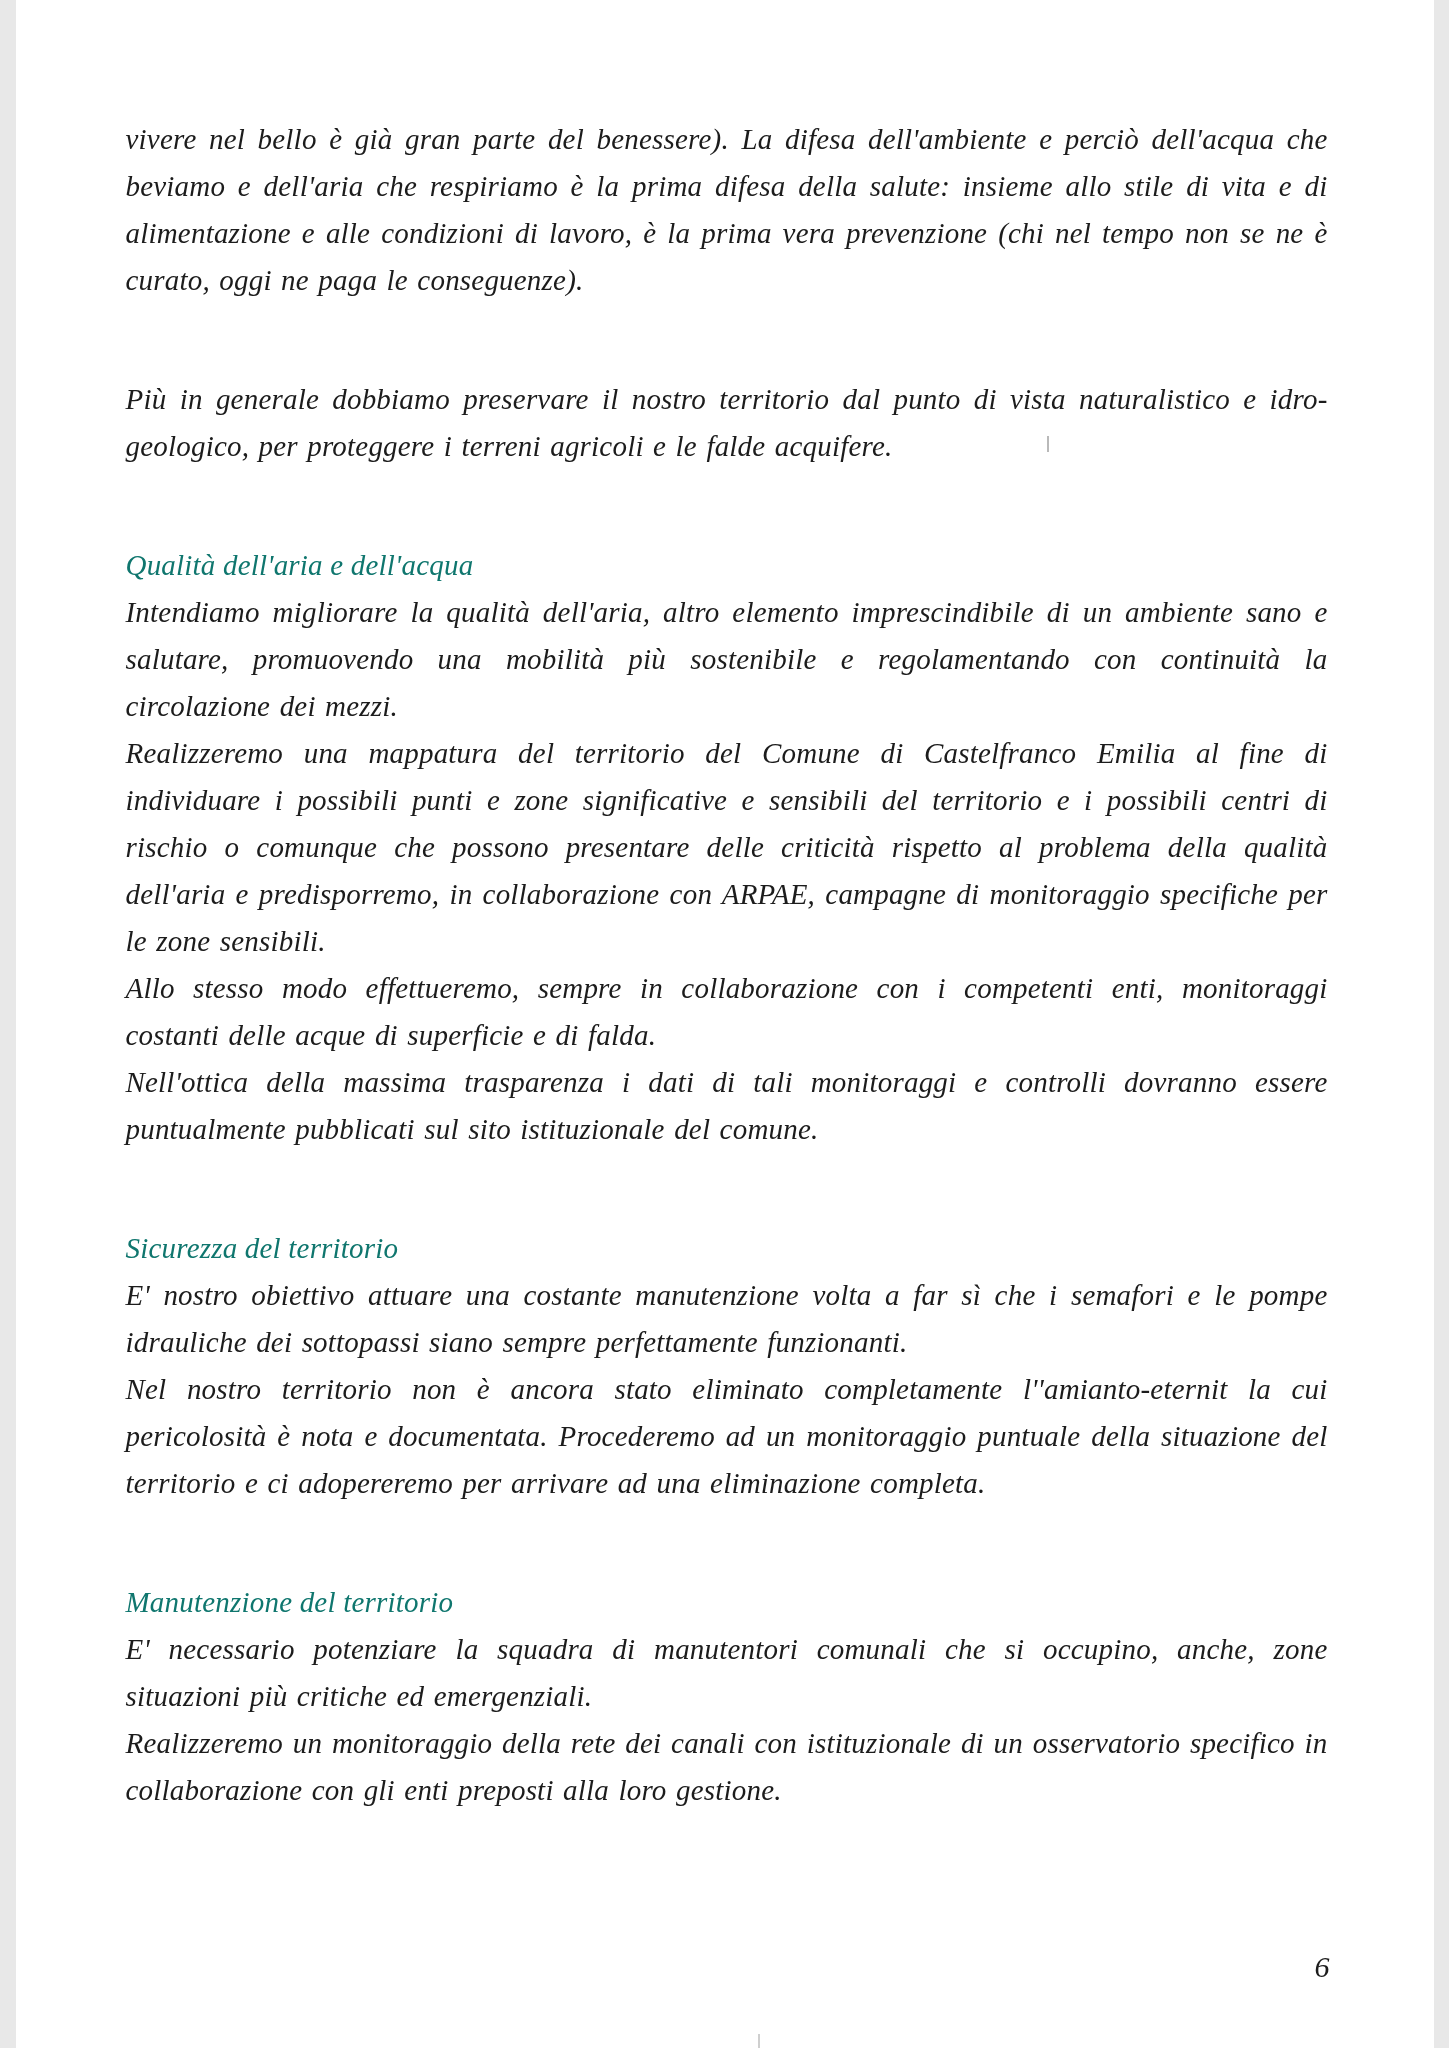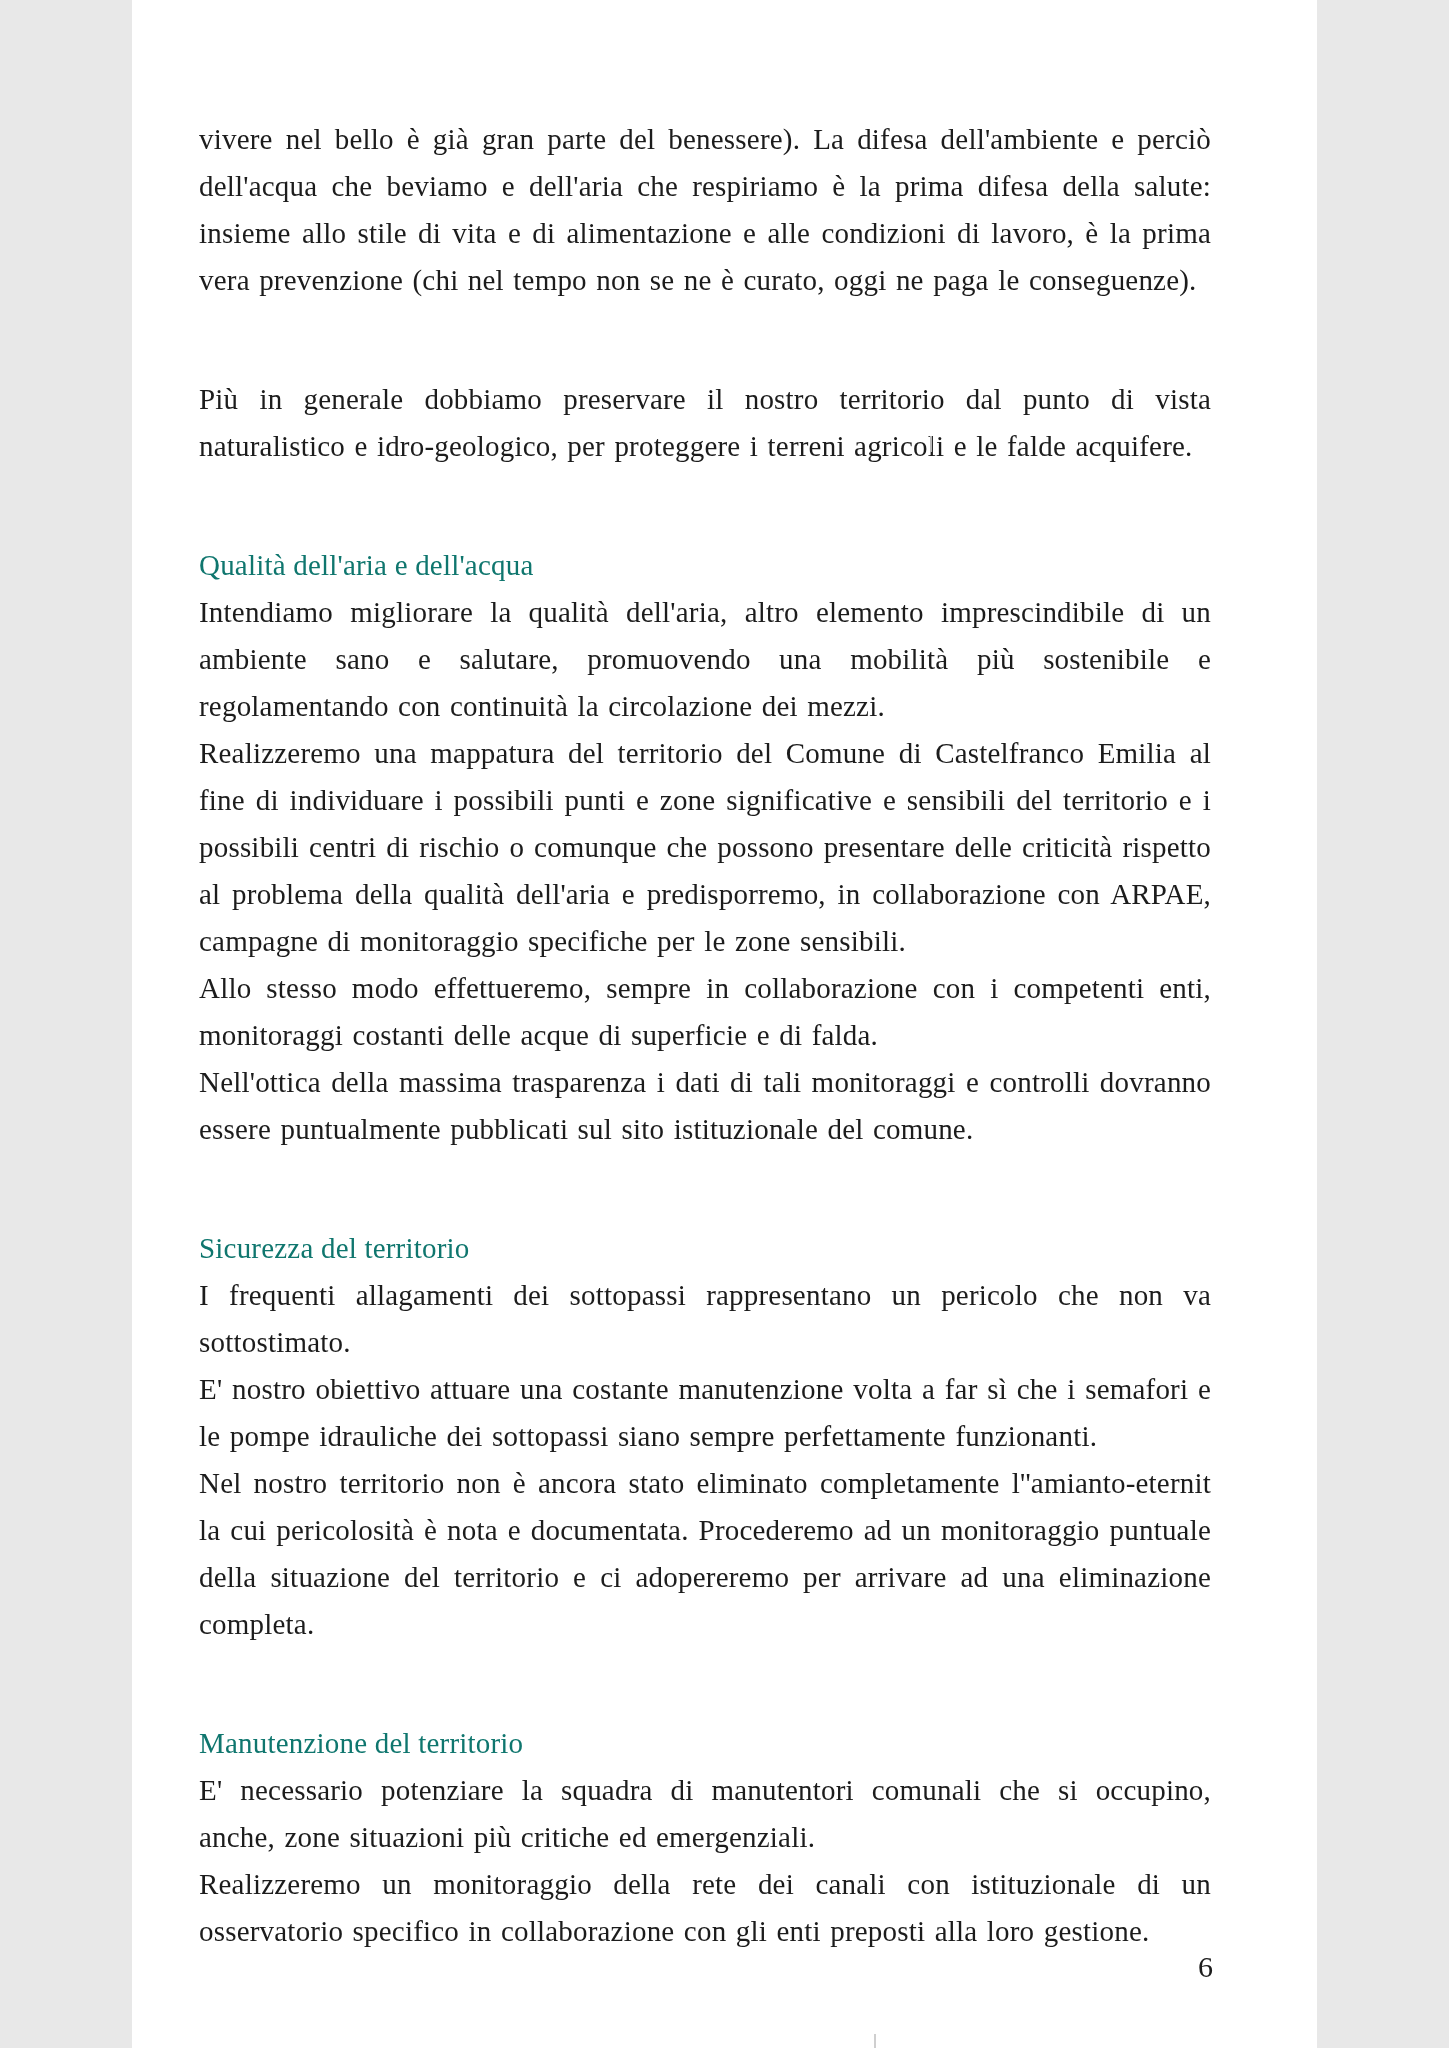--- a/index.html
+++ b/index.html
@@ -3,31 +3,32 @@
 <meta charset="utf-8">
 <title>Documento - pagina 6</title>
 <style>
   html, body {
     margin: 0;
     padding: 0;
     background: #e8e8e8;
   }
   .page {
     position: relative;
-    width: 1185px;
+    width: 1418px;
     height: 2048px;
     margin: 0 auto;
     background: #ffffff;
     box-sizing: border-box;
-    padding: 116px 106px 0 67px;
+    padding: 116px 106px 0 110px;
     font-family: "Liberation Serif", "DejaVu Serif", serif;
     color: #1c1c1c;
     font-size: 29px;
     line-height: 47px;
     overflow: hidden;
+    font-style: italic;
   }
   .page p {
     margin: 0;
     text-align: justify;
     letter-spacing: 0.2px;
     word-spacing: 2px;
   }
   .page h2 {
     margin: 0;
     font-size: 29px;
@@ -79,21 +80,20 @@
   <p>Intendiamo migliorare la qualità dell'aria, altro elemento imprescindibile di un ambiente sano e salutare, promuovendo una mobilità più sostenibile e regolamentando con continuità la circolazione dei mezzi.</p>
 
   <p>Realizzeremo una mappatura del territorio del Comune di Castelfranco Emilia al fine di individuare i possibili punti e zone significative e sensibili del territorio e i possibili centri di rischio o comunque che possono presentare delle criticità rispetto al problema della qualità dell'aria e predisporremo, in collaborazione con ARPAE, campagne di monitoraggio specifiche per le zone sensibili.</p>
 
   <p>Allo stesso modo effettueremo, sempre in collaborazione con i competenti enti, monitoraggi costanti delle acque di superficie e di falda.</p>
 
   <p>Nell'ottica della massima trasparenza i dati di tali monitoraggi e controlli dovranno essere puntualmente pubblicati sul sito istituzionale del comune.</p>
 
   <h2 class="block-gap">Sicurezza del territorio</h2>
 
-  <p>I frequenti allagamenti dei sottopassi rappresentano un pericolo che non va sottostimato.</p>
 
   <p>E' nostro obiettivo attuare una costante manutenzione volta a far sì che i semafori e le pompe idrauliche dei sottopassi siano sempre perfettamente funzionanti.</p>
 
   <p>Nel nostro territorio non è ancora stato eliminato completamente l''amianto-eternit la cui pericolosità è nota e documentata. Procederemo ad un monitoraggio puntuale della situazione del territorio e ci adopereremo per arrivare ad una eliminazione completa.</p>
 
   <h2 class="block-gap">Manutenzione del territorio</h2>
 
 
   <p>E' necessario potenziare la squadra di manutentori comunali che si occupino, anche, zone situazioni più critiche ed emergenziali.</p>
 

